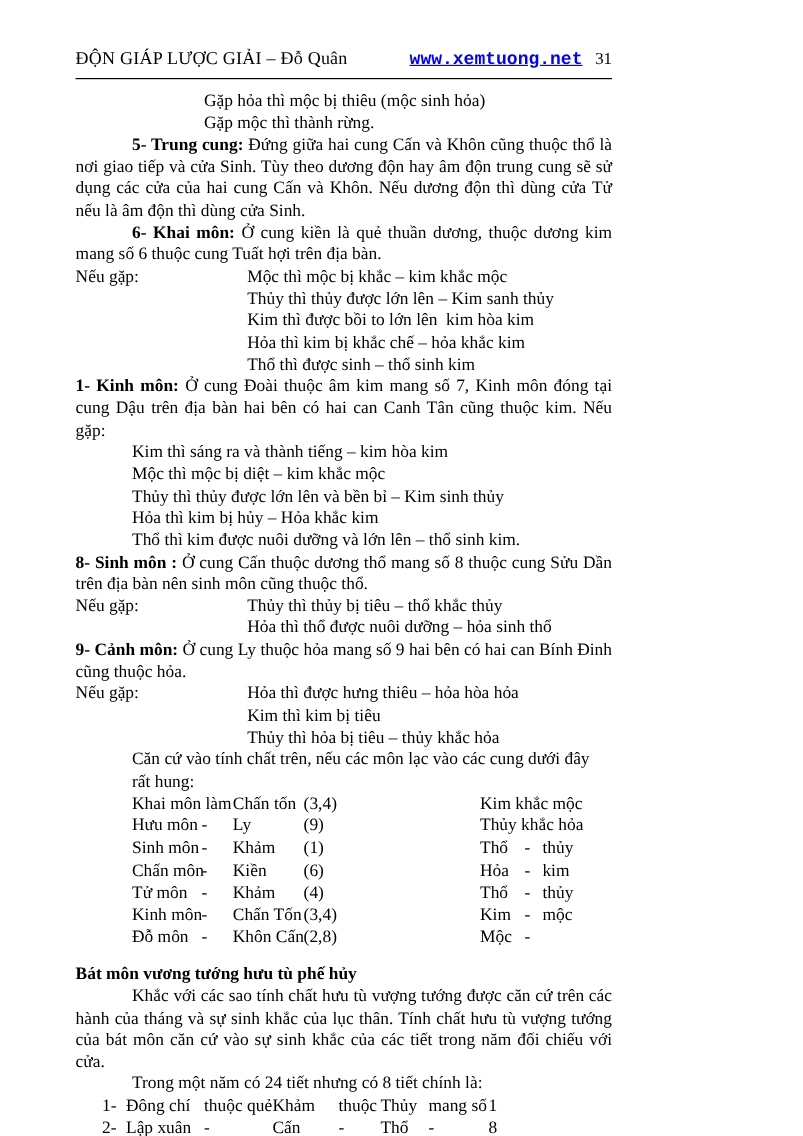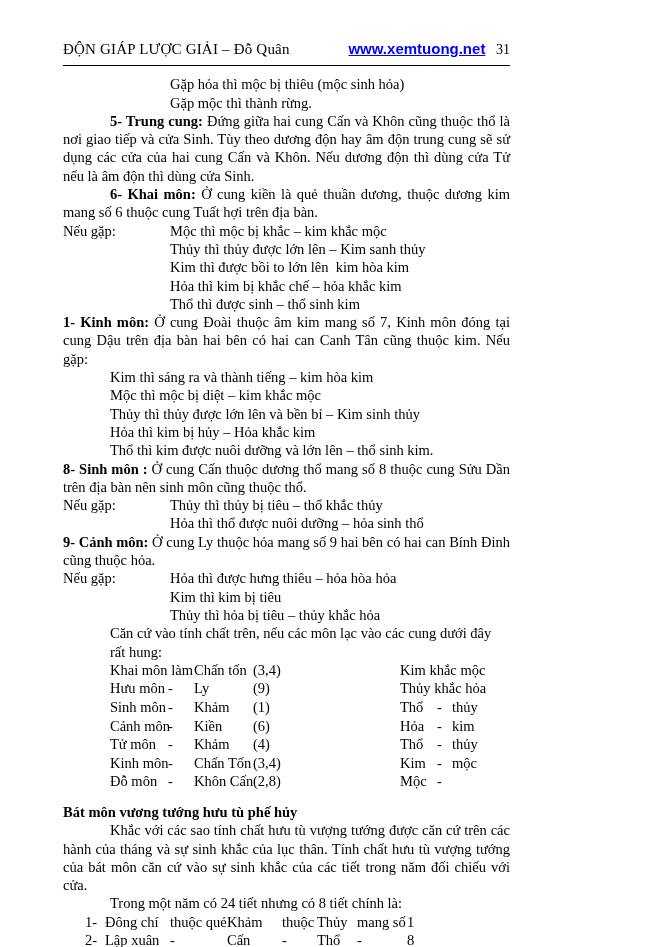--- a/index.html
+++ b/index.html
@@ -12,35 +12,35 @@
     font-family:"Liberation Serif", serif;
     font-size:14.5px;
     line-height:18.3px;
     padding:40px 63px 0 63px;
     overflow:hidden;
   }
   header { display:flex; justify-content:space-between; align-items:baseline; }
   .hdr-title { font-size:15px; letter-spacing:0.2px; }
   .hdr-right { white-space:nowrap; }
   .hdr-link {
-    font-family:Liberation Sans, sans-serif;
+    font-family:Liberation Mono, monospace;
     font-weight:bold; font-size:15px;
     color:#0000ff; text-decoration:underline;
     cursor:pointer;
   }
   .hdr-page { font-size:14px; margin-left:7px; }
   .rule { border-bottom:1.4px solid #000; margin-top:6px; }
   .content { margin-top:9px; }
   .line { white-space:pre; }
   .ind-170 { margin-left:107px; }       
   .ind-110 { margin-left:47px; }        
   p.para { text-align:justify; }
   p.first-ind { text-indent:47px; }
   b.lbl { font-weight:bold; }
-  .hang { display:flex; align-items:flex-start; }
+  .hang { display:flex; align-items:flex-start;gap:36px; }
   .hang-label { width:107px; flex:none; }
   .hang-list { flex:1; }
   
   .mon-table { margin-left:47px; }
   .mrow {
     display:grid;
     grid-template-columns:58px 26px 59px 147px 37px 15px auto;
     line-height:18.6px;
   }
   .mrow span { white-space:nowrap; overflow:visible; }
@@ -144,21 +144,21 @@
         <div class="mrow">
         <span>Sinh môn</span>
         <span>-</span>
         <span>Khảm</span>
         <span>(1)</span>
         <span>Thổ</span>
         <span>-</span>
         <span>thủy</span>
       </div>
         <div class="mrow">
-        <span>Cảnh môn</span>
+        <span>Chấn môn</span>
         <span>-</span>
         <span>Kiền</span>
         <span>(6)</span>
         <span>Hỏa</span>
         <span>-</span>
         <span>kim</span>
       </div>
         <div class="mrow">
         <span>Tử môn</span>
         <span>-</span>

